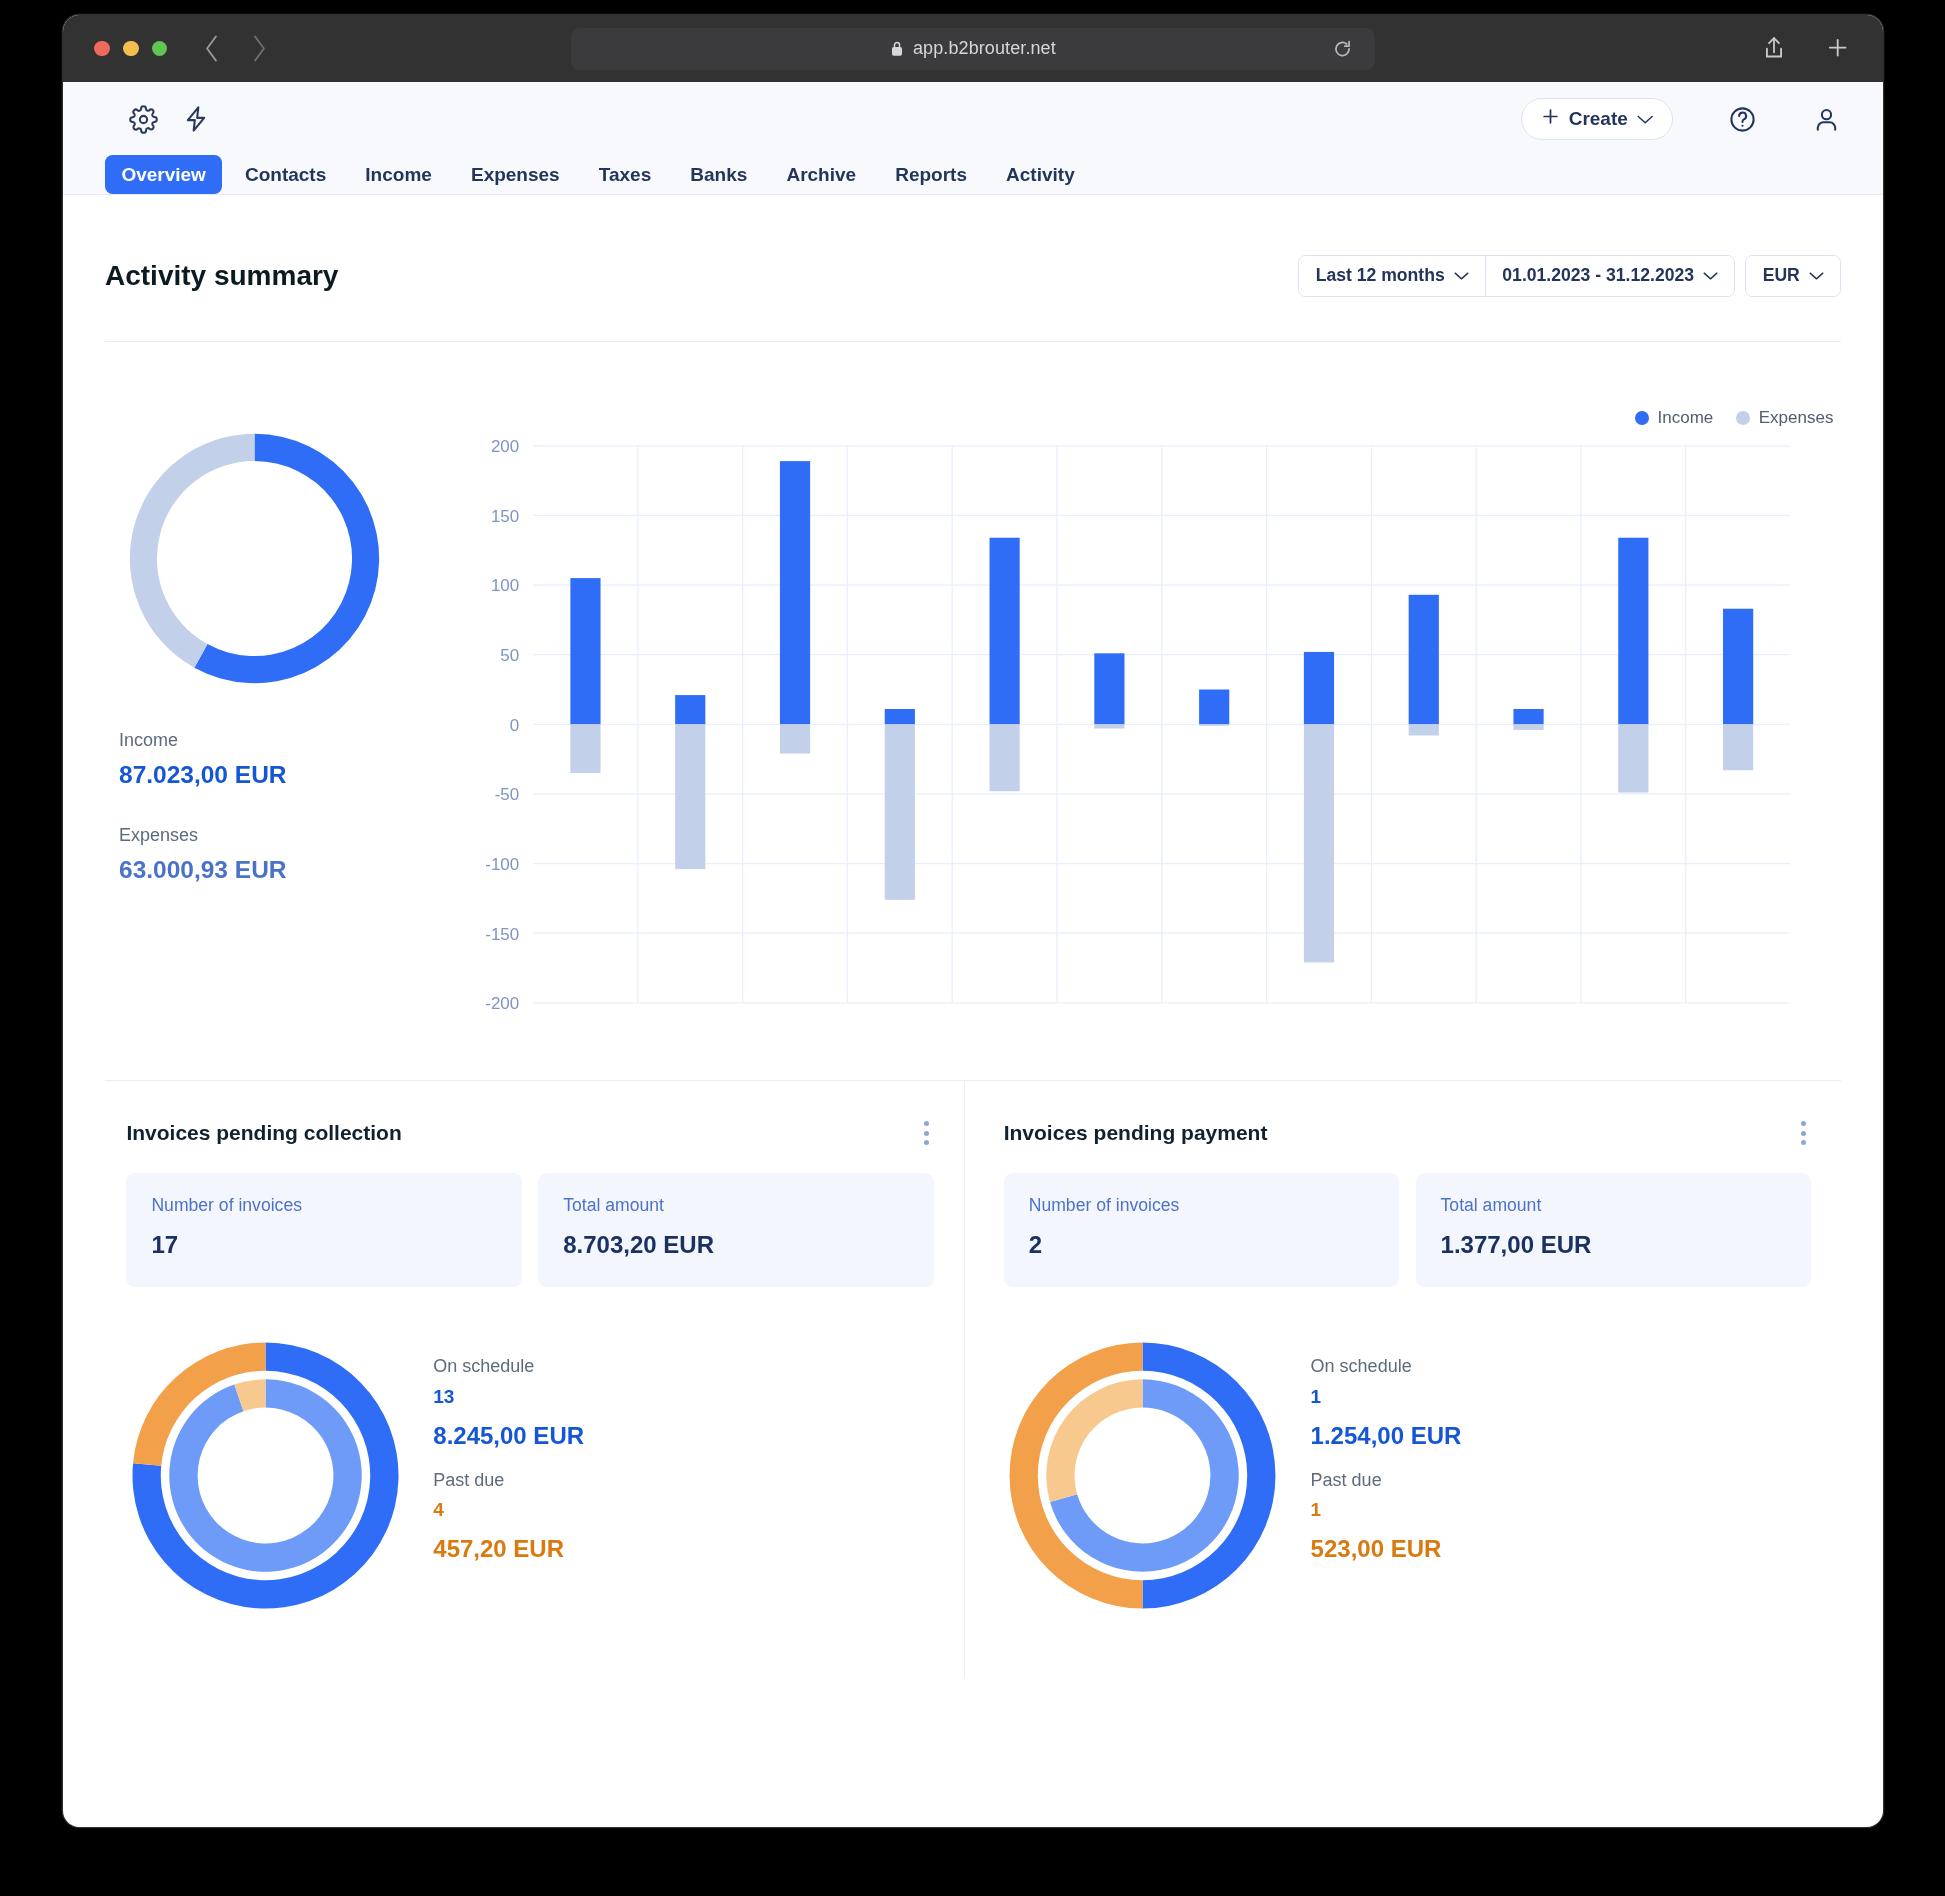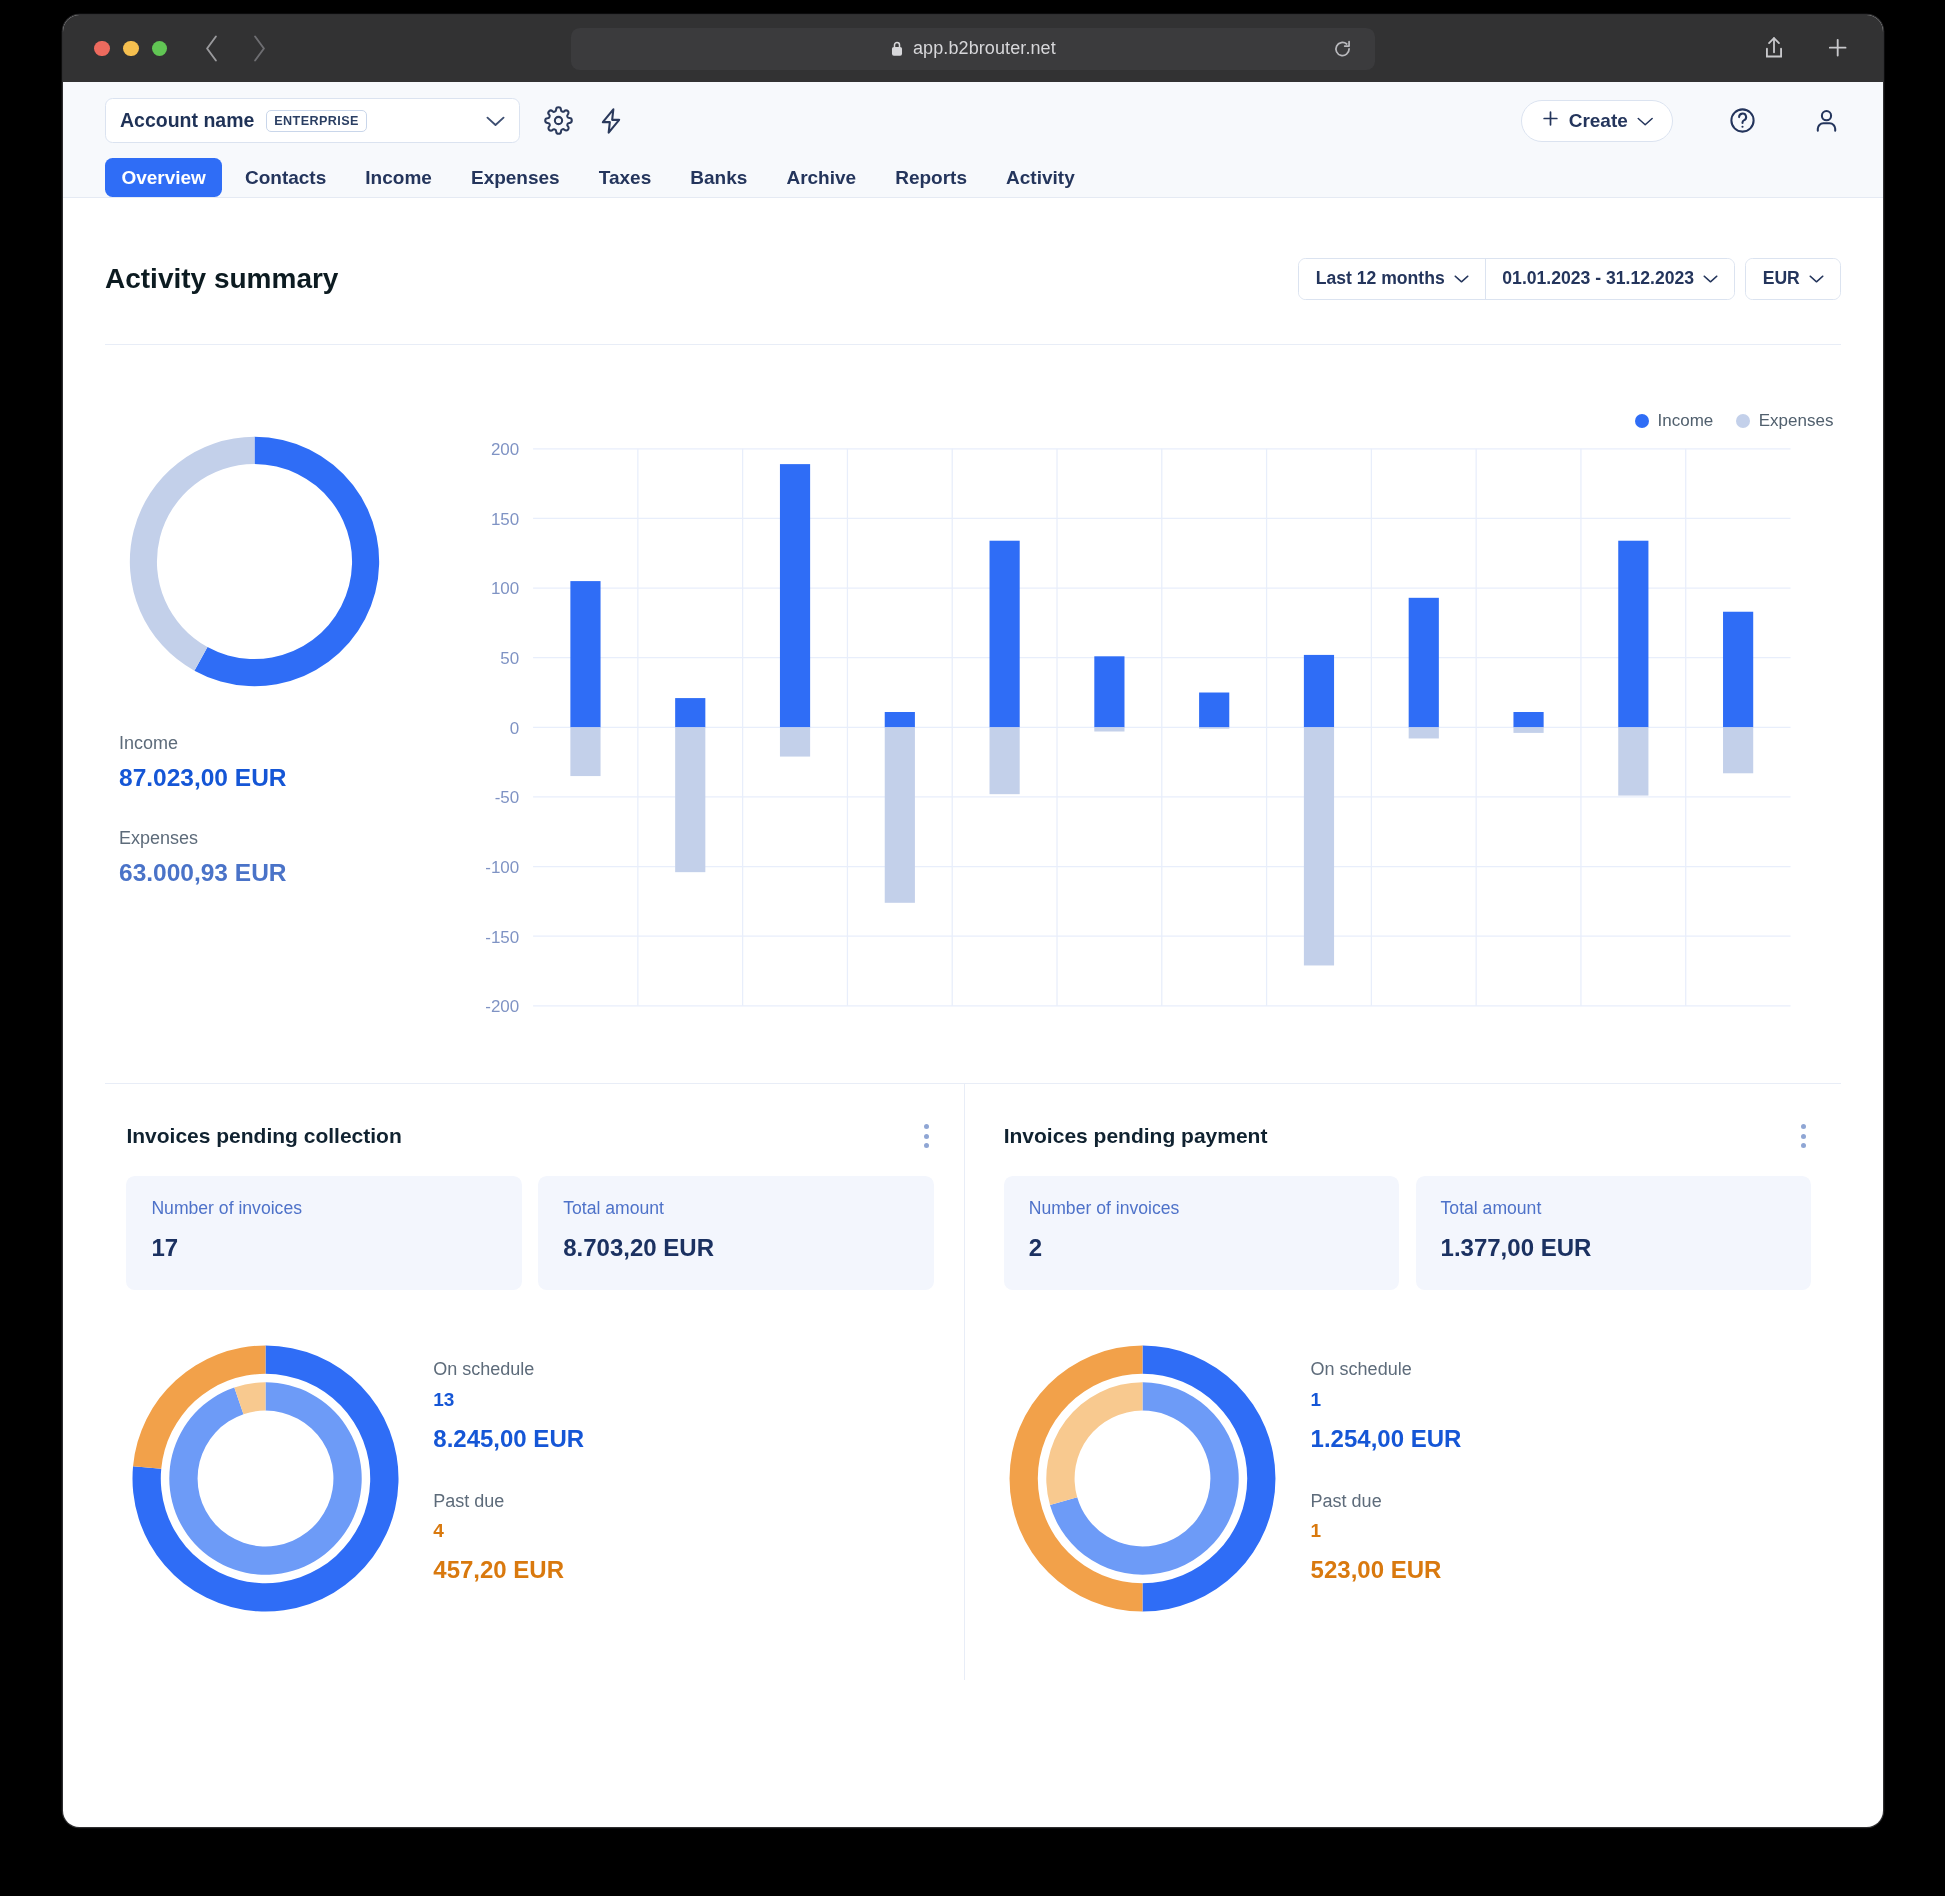--- a/index.html
+++ b/index.html
@@ -162,21 +162,21 @@
   .stat-box-value { font-size: 24px; font-weight: 700; color: #1b3161; margin-top: 15px; }
 
   .card-body { display: flex; margin-top: 47px; align-items: flex-start; }
   .ring-wrap { width: 283px; height: 283px; position: relative; flex: none; margin-left: -2.5px;}
   .card-legend { padding-left: 26.4px; padding-top: 21.4px; }
   .cl-label { font-size: 18px; color: #5d6b7a; }
   .cl-count { font-size: 19px; font-weight: 600; margin-top: 8.8px; }
   .cl-amount { font-size: 24px; font-weight: 700; margin-top: 14px; }
   .blue { color: #1556d6; }
   .orange { color: #d9790e; }
-  .cl-group + .cl-group { margin-top: 38px; }
+  .cl-group + .cl-group { margin-top: 20px; }
 </style>
 </head>
 <body>
 
 <div id="root">
   <div class="browser">
 
     <div class="titlebar">
       <div class="traffic">
         <span class="dot red"></span>
@@ -223,29 +223,20 @@
         <span>
           <svg width="21.4" height="21.4" viewBox="0 0 30 30" fill="none">
             <path d="M15 4v22M4 15h22" stroke="#c8c8cb" stroke-width="2.6" stroke-linecap="round"></path>
           </svg>
         </span>
       </div>
     </div>
 
     <div class="appbar">
       <div class="appbar-top">
-        <div class="acct-select">
-          <span class="acct-name">Account name</span>
-          <span class="badge-ent">ENTERPRISE</span>
-          <span class="acct-chev">
-            <svg width="19" height="12.6" viewBox="0 0 26 16" fill="none">
-                <path d="M2 3l11 10L24 3" stroke="#3e4f72" stroke-width="2.6" stroke-linecap="round" stroke-linejoin="round"></path>
-              </svg>
-          </span>
-        </div>
 
         <span class="iconbtn">
           <svg width="29" height="29" viewBox="0 0 24 24" fill="none" stroke="#2b3a5c" stroke-width="1.7">
             <circle cx="12" cy="12" r="3"></circle>
             <path d="M19.4 15a1.65 1.65 0 0 0 .33 1.82l.06.06a2 2 0 1 1-2.83 2.83l-.06-.06a1.65 1.65 0 0 0-1.82-.33 1.65 1.65 0 0 0-1 1.51V21a2 2 0 1 1-4 0v-.09A1.65 1.65 0 0 0 9 19.4a1.65 1.65 0 0 0-1.82.33l-.06.06a2 2 0 1 1-2.83-2.83l.06-.06a1.65 1.65 0 0 0 .33-1.82 1.65 1.65 0 0 0-1.51-1H3a2 2 0 1 1 0-4h.09A1.65 1.65 0 0 0 4.6 9a1.65 1.65 0 0 0-.33-1.82l-.06-.06a2 2 0 1 1 2.83-2.83l.06.06A1.65 1.65 0 0 0 9 4.6a1.65 1.65 0 0 0 1-1.51V3a2 2 0 1 1 4 0v.09a1.65 1.65 0 0 0 1 1.51 1.65 1.65 0 0 0 1.82-.33l.06-.06a2 2 0 1 1 2.83 2.83l-.06.06A1.65 1.65 0 0 0 19.4 9V9a1.65 1.65 0 0 0 1.51 1H21a2 2 0 1 1 0 4h-.09a1.65 1.65 0 0 0-1.51 1z"></path>
           </svg>
         </span>
 
         <span class="iconbtn">
           <svg width="28" height="28" viewBox="0 0 24 24" fill="none" stroke="#2b3a5c" stroke-width="1.8" stroke-linejoin="round" stroke-linecap="round">

